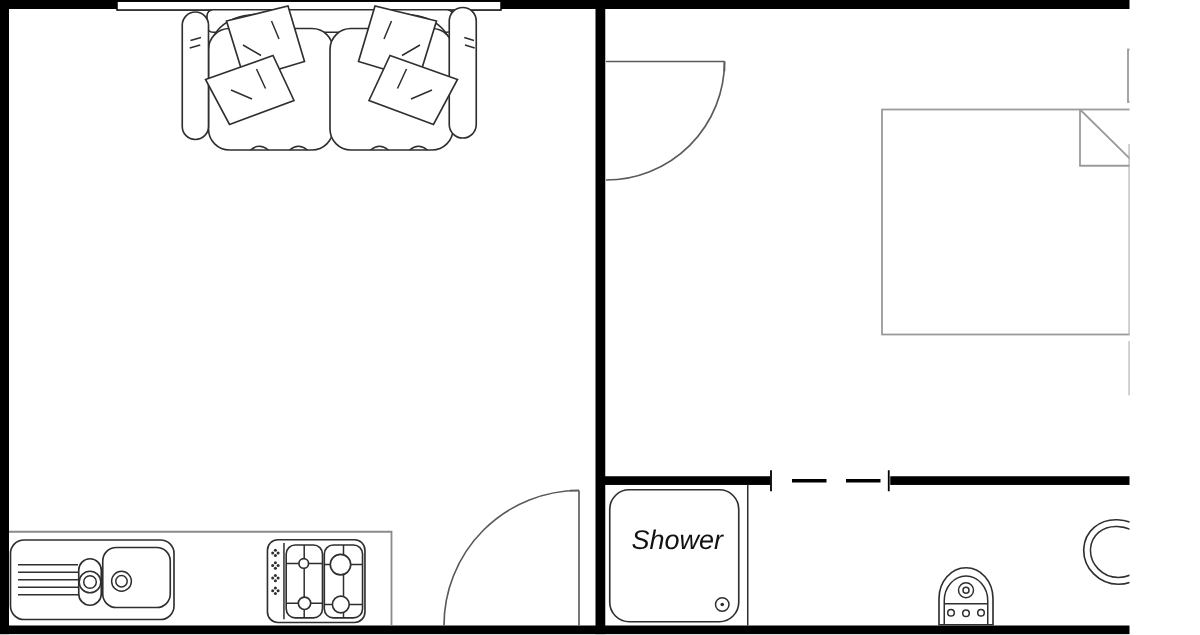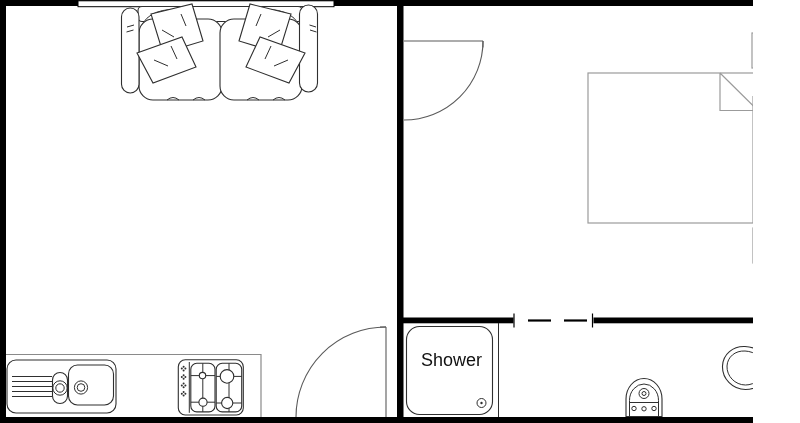--- a/index.html
+++ b/index.html
@@ -1,16 +1,16 @@
 <!DOCTYPE html>
 <html style="--background: #ffffff; --wall: #000000; --door: #5a5a5a; --fixture: #2f2f2f; --furniture: #9b9b9b; --counter: #8a8a8a; --text: #111111;"><head>
 <meta charset="utf-8">
 <style>
   html,body{margin:0;padding:0;background:var(--background,#fff);}
-  .stage{position:relative;width:753px;height:423px;background:var(--background,#fff);overflow:hidden;}
+  .stage{position:relative;width:753px;height:423px;background:var(--background,#fff);overflow:hidden;font-style:italic;}
   svg{display:block;}
   .wall{fill:var(--wall,#000);stroke:none;}
   .winframe{fill:#fff;stroke:var(--wall,#000);stroke-width:1;}
   .door{stroke:var(--door,#5a5a5a);stroke-width:1.1;fill:none;}
   .fx{stroke:var(--fixture,#2f2f2f);stroke-width:1.1;fill:#fff;}
   .fxn{stroke:var(--fixture,#2f2f2f);stroke-width:1;fill:none;}
   .fxf{fill:var(--fixture,#2f2f2f);stroke:none;}
   .fur{stroke:var(--furniture,#9b9b9b);stroke-width:1.2;fill:#fff;}
   .furn{stroke:var(--furniture,#9b9b9b);stroke-width:1.2;fill:none;}
   .cnt{stroke:var(--counter,#8a8a8a);stroke-width:1.2;fill:none;}

